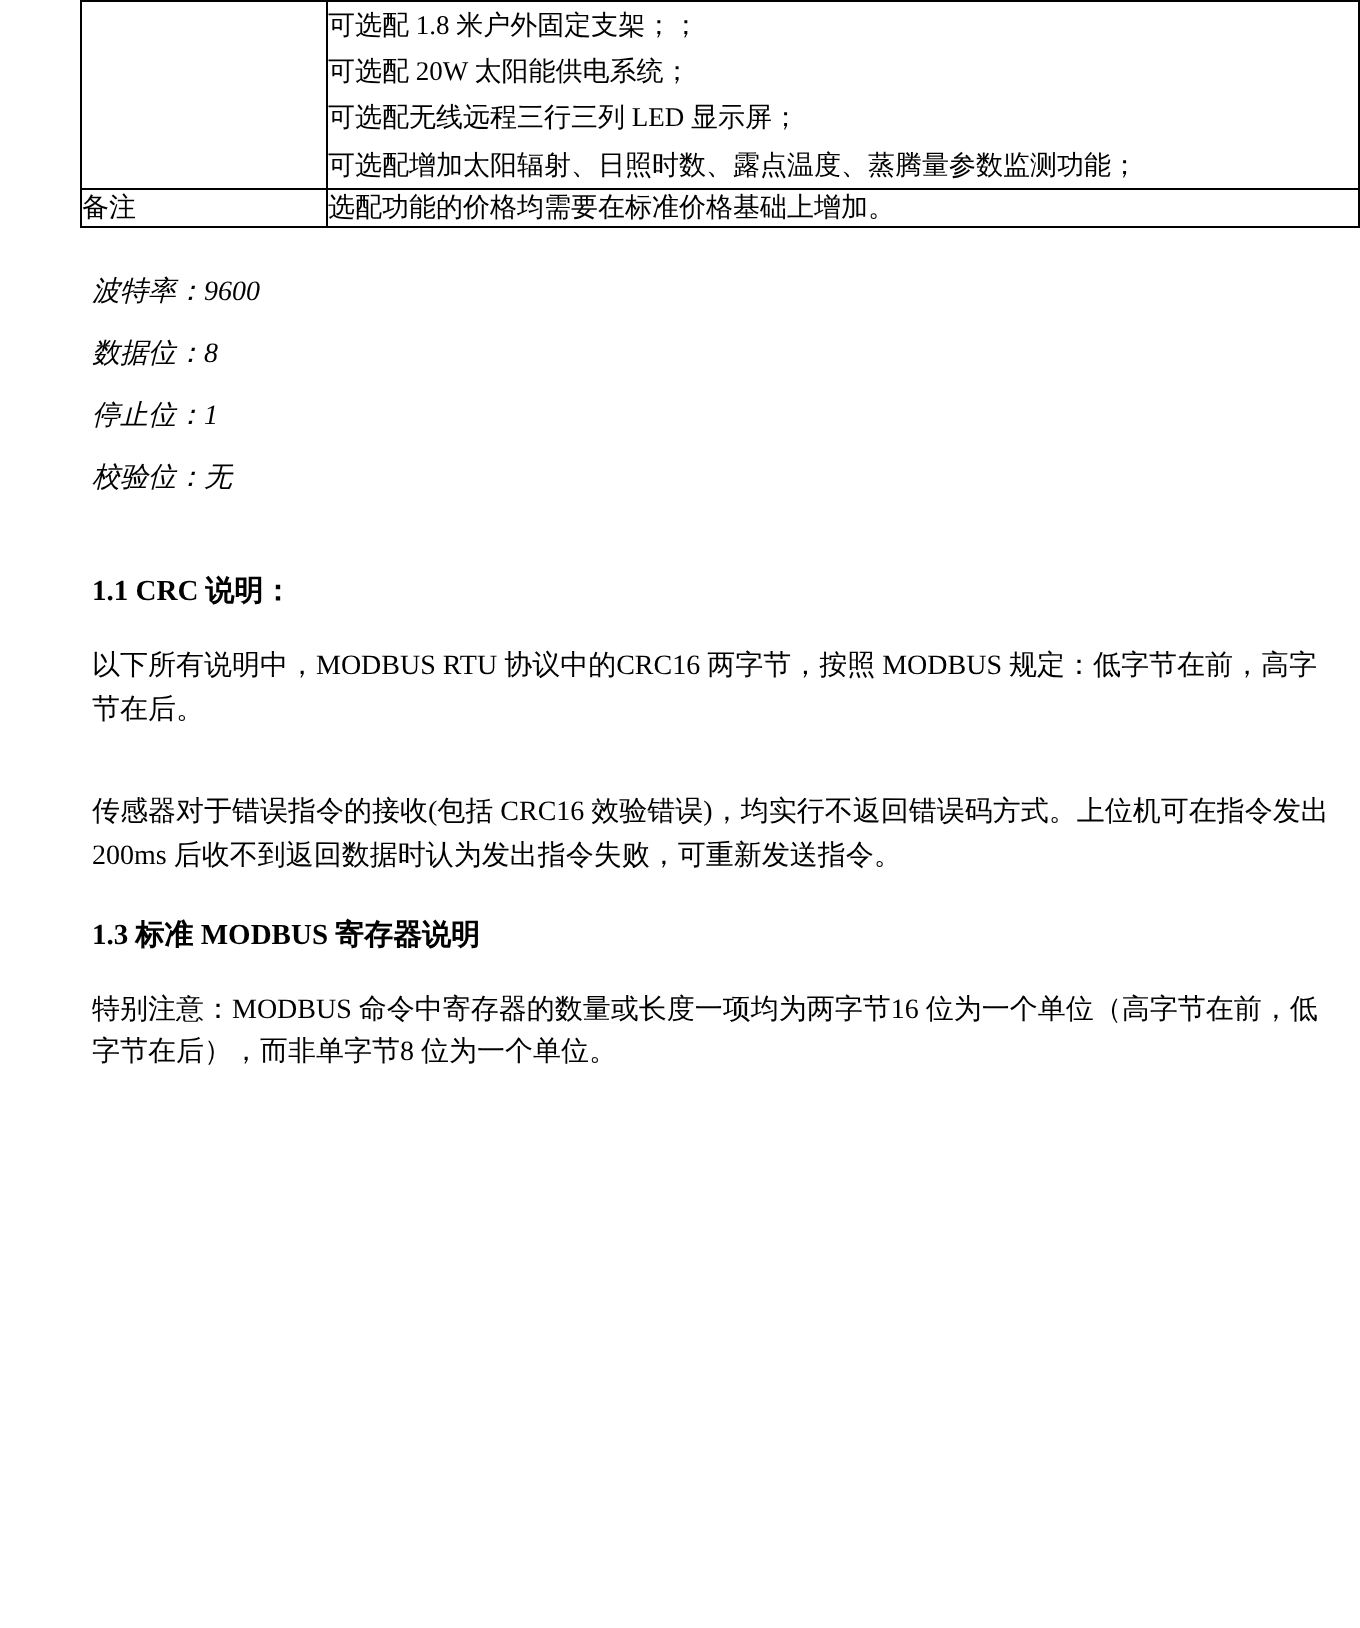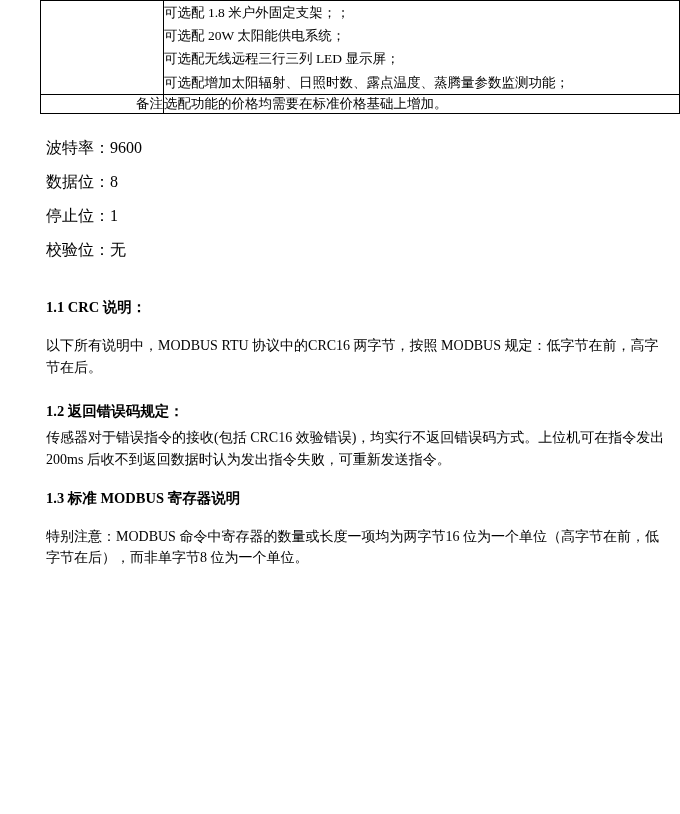--- a/index.html
+++ b/index.html
@@ -32,21 +32,21 @@
   }
   table.spec-table td {
     border: 1px solid #000000;
     padding: 0;
     vertical-align: middle;
     font-size: 13.5px;
     font-family: "Liberation Serif", serif;
   }
   td.label-cell {
     width: 122px;
-    text-align: right;
+    text-align: left;
     padding: 4px 0;
   }
   td.opts-cell {
     padding: 5px 8px 5px 10px;
     line-height: 1.72;
   }
   td.remark-cell {
     padding: 4px 8px 4px 10px;
   }
   .opt-line {
@@ -71,24 +71,25 @@
   }
 
   
   p.para {
     font-size: 14px;
     line-height: 1.55;
     margin: 0;
     padding-left: 6px;
   }
   .serial-list p {
-    font-size: 16px;
+    font-size: 14px;
     margin: 0 0 0 0;
     padding-left: 6px;
     line-height: 1.5;
+    font-style: italic;
   }
   .spacer-6 { height: 6px; }
   .spacer-10 { height: 10px; }
   .spacer-14 { height: 14px; }
   .spacer-18 { height: 18px; }
   .spacer-22 { height: 22px; }
   .tight { line-height: 1.6; }
 </style>
 </head>
 <body>
@@ -129,21 +130,20 @@
   <div class="spacer-22"></div>
   <div class="spacer-14"></div>
 
   <h2 class="sub-head">1.1 CRC 说明：</h2>
   <div class="spacer-18"></div>
   <p class="para">以下所有说明中，MODBUS RTU 协议中的CRC16 两字节，按照 MODBUS 规定：低字节在前，高字节在后。</p>
   <div class="spacer-6"></div>
 
   <div class="spacer-18"></div>
 
-  <h2 class="sub-head">1.2 返回错误码规定：</h2>
   <div class="spacer-6"></div>
   <p class="para tight">传感器对于错误指令的接收(包括 CRC16 效验错误)，均实行不返回错误码方式。上位机可在指令发出 200ms 后收不到返回数据时认为发出指令失败，可重新发送指令。</p>
 
   <div class="spacer-18"></div>
 
   <h2 class="sub-head">1.3 标准 MODBUS 寄存器说明</h2>
   <div class="spacer-18"></div>
   <p class="para">特别注意：MODBUS 命令中寄存器的数量或长度一项均为两字节16 位为一个单位（高字节在前，低字节在后），而非单字节8 位为一个单位。</p>
   <div class="spacer-6"></div>
 

